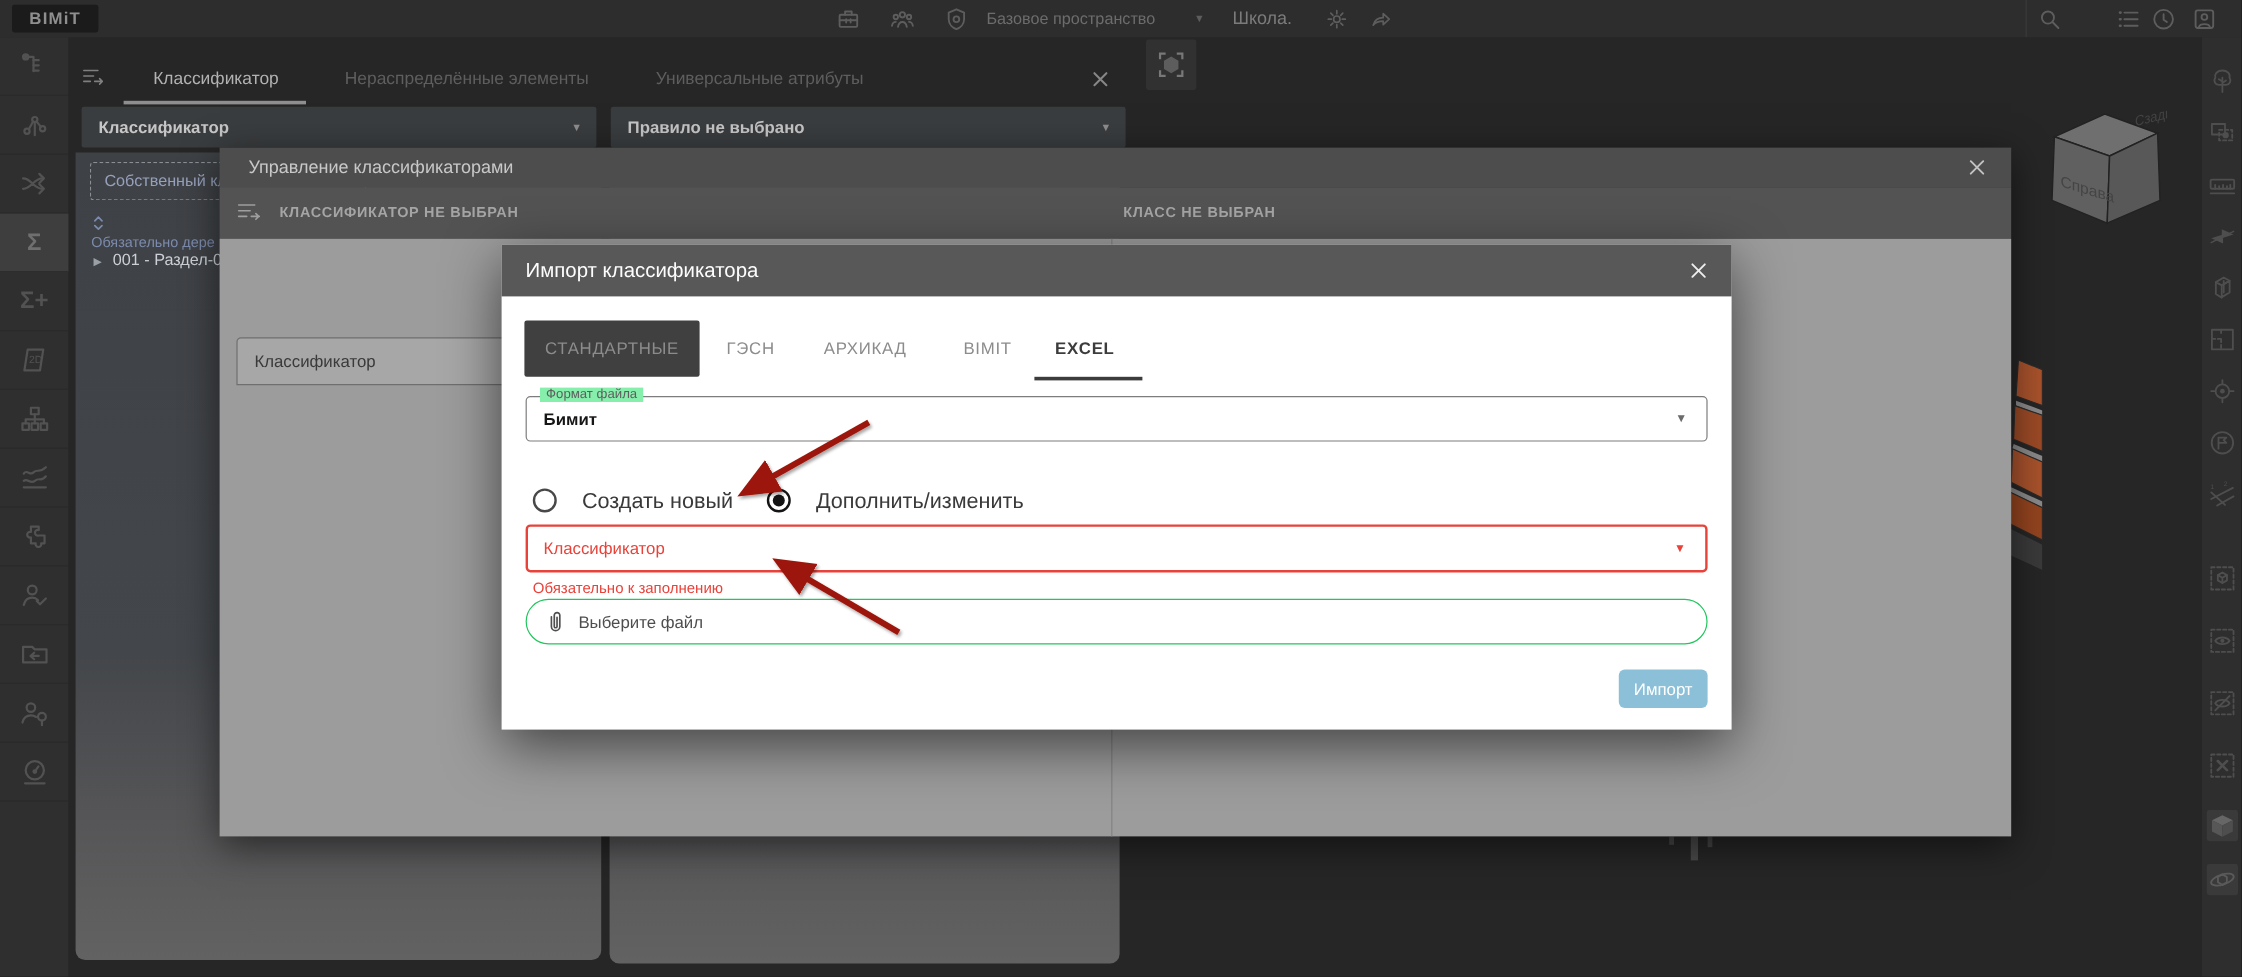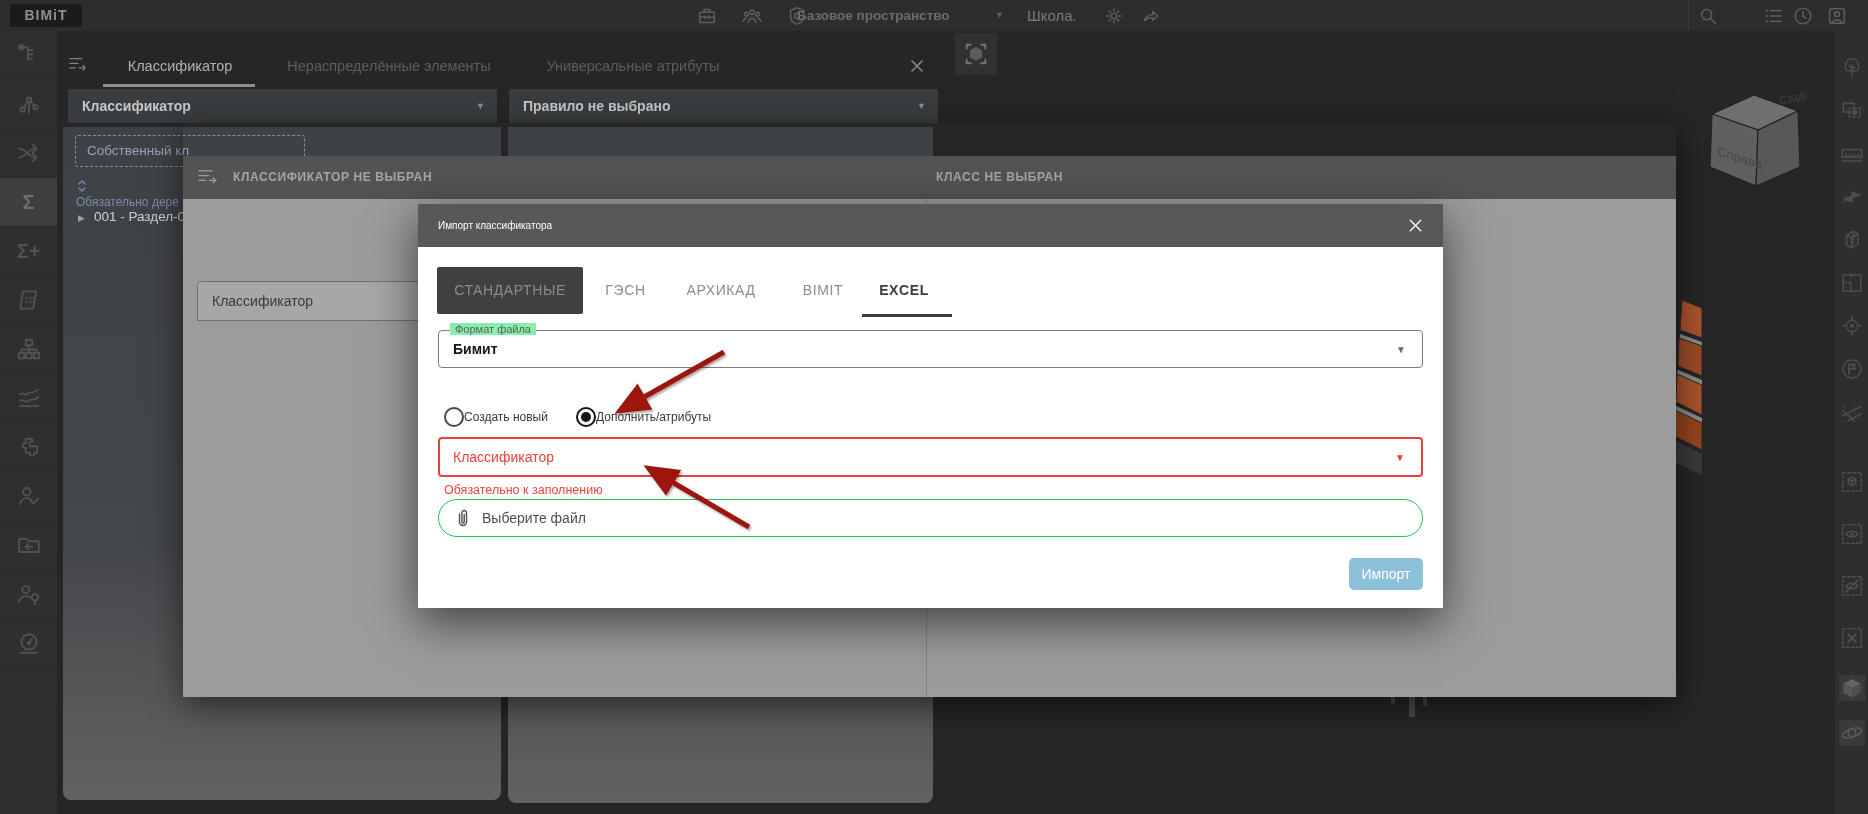--- a/index.html
+++ b/index.html
@@ -6,21 +6,21 @@
   html,body { background:#1d1d1d; }
   body { font-family:"Liberation Sans", sans-serif; }
   #app { position:relative; width:1868px; height:814px; background:#262626; overflow:hidden;padding-left:16px; }
 
   
   .topbar { position:absolute; left:0; top:0; width:1868px; height:31px; background:#2d2d2d; z-index:5; }
   .logo { position:absolute; left:10px; top:4px; width:72px; height:23px; background:#1b1b1b; color:#8f8f8f;
           font-weight:bold; font-size:14px; letter-spacing:1px; text-align:center; line-height:23px; border-radius:2px; }
   .tb-ic { position:absolute; top:5px; width:22px; height:22px; color:#5d5d5d; cursor:pointer; }
   .tb-ic svg { width:100%; height:100%; }
-  .ws-label { position:absolute; left:797px; top:0; height:31px; line-height:31px; font-size:13.5px; color:#6c6c6c; cursor:pointer;font-weight:bold; }
+  .ws-label { position:absolute; left:822px; top:0; height:31px; line-height:31px; font-size:13.5px; color:#6c6c6c; cursor:pointer; }
   .ws-caret { position:absolute; left:995px; top:0; height:31px; line-height:31px; font-size:9px; color:#5d5d5d; cursor:pointer; }
   .proj-label { position:absolute; left:1027px; top:0; height:31px; line-height:31px; font-size:15px; color:#7b7b7b; }
   .tb-divider { position:absolute; left:1688px; top:0; width:1px; height:31px; background:#3a3a3a; }
 
   
   .sidebar-left { position:absolute; left:0; top:31px; width:57px; height:783px; background:#2f2f2f; z-index:4; }
   .lsb-btn { position:relative; width:57px; height:49px; display:flex; align-items:center; justify-content:center;
              color:#525252; cursor:pointer; border-bottom:1px solid #2a2a2a; }
   .lsb-btn.active { background:#3e3e3e; color:#6f6f6f; }
   .lsb-btn svg { width:26px; height:26px; }
@@ -67,38 +67,38 @@
   .mgr-body { position:absolute; left:0; top:76px; right:0; bottom:0; background:#9c9c9c; }
   .mgr-divider { position:absolute; left:743px; top:76px; width:1px; bottom:0; background:#838383; }
   .mgr-combo { position:absolute; left:14px; top:82px; width:262px; height:40px; background:#a7a7a7;
                border:1px solid #6f6f6f; border-radius:4px 4px 0 0; cursor:pointer; }
   .mgr-combo span { position:absolute; left:14px; top:0; height:38px; line-height:38px; font-size:14px; color:#3a3a3a; }
 
   
   .import-modal { position:absolute; left:418px; top:204px; width:1025px; height:404px; z-index:20;
                   background:#ffffff; box-shadow:0 14px 45px rgba(0,0,0,.6); }
   .imp-header { position:absolute; left:0; top:0; right:0; height:43px; background:#585858; }
-  .imp-title { position:absolute; left:20px; top:0; height:43px; line-height:43px; font-size:10px; color:#fdfdfd; }
+  .imp-title { position:absolute; left:20px; top:0; height:43px; line-height:43px; font-size:17px; color:#fdfdfd; }
   .imp-close { position:absolute; right:19px; top:13px; width:17px; height:17px; color:#ededed; cursor:pointer; }
   .imp-tab { position:absolute; top:63px; height:47px; line-height:47px; text-align:center; font-size:14px;
              letter-spacing:.6px; color:#8c8c8c; cursor:pointer; white-space:nowrap; }
   .imp-tab.first { background:#404040; border-radius:2px; }
   .imp-tab.active { color:#3c3c3c; font-weight:bold; }
   .imp-tab-underline { position:absolute; left:444px; top:110px; width:90px; height:3px; background:#3c3c3c; }
   .fld-outline { position:absolute; left:20px; width:985px; border-radius:4px; cursor:pointer; }
   .format-field { top:126px; height:38px; border:1px solid #7d7d7d; }
   .format-field .notch { position:absolute; left:11px; top:-8px; background:#86efac; padding:0 5px; font-size:11px; color:#5e5e5e; }
   .format-field .val { position:absolute; left:14px; top:0; height:36px; line-height:36px; font-size:14px; color:#161616; font-weight:bold; }
   .fld-caret { position:absolute; right:16px; top:0; height:100%; display:flex; align-items:center; font-size:10px; color:#6b6b6b; }
   .radio-row { position:absolute; left:26px; top:200px; height:26px; display:flex; align-items:center; }
   .radio-outer { width:20px; height:20px; border-radius:50%; border:2px solid #484848; display:flex; align-items:center;
                  justify-content:center; cursor:pointer; background:#fff; }
   .radio-outer.checked { border-color:#141414; }
   .radio-dot { width:10px; height:10px; border-radius:50%; background:#141414; }
-  .radio-label { font-size:12px; color:#3a3a3a; margin-left:0; cursor:pointer; }
+  .radio-label { font-size:18px; color:#3a3a3a; margin-left:21px; cursor:pointer; }
   .classifier-field { top:233px; height:40px; border:2px solid #e8433a; }
   .classifier-field .val { position:absolute; left:13px; top:0; height:36px; line-height:36px; font-size:14px; color:#e8433a; }
   .classifier-field .fld-caret { color:#e8433a; }
   .field-error { position:absolute; left:26px; top:279px; font-size:12.5px; color:#e8433a; }
   .file-field { top:295px; height:38px; border:1px solid #22c55e; border-radius:19px; }
   .file-field .lbl { position:absolute; left:43px; top:0; height:36px; line-height:36px; font-size:14px; color:#4e4e4e; }
   .file-field svg { position:absolute; left:16px; top:8px; width:16px; height:20px; color:#4e4e4e; }
   .import-btn { position:absolute; right:20px; top:354px; width:74px; height:32px; background:#8cc0d9; border:none;
                 border-radius:5px; color:#ffffff; font-size:14px; font-family:"Liberation Sans",sans-serif; cursor:pointer; }
 
@@ -346,20 +346,28 @@
 
   <div class="drips">
     <svg viewBox="0 0 50 26" width="50" height="26">
       <rect x="8" y="0" width="4" height="7" fill="#474747"></rect>
       <rect x="26" y="0" width="6" height="20" fill="#4a4a4a"></rect>
       <rect x="40" y="0" width="4" height="9" fill="#454545"></rect>
     </svg>
   </div>
 
   <div class="manager-dialog">
+    <div class="mgr-header">
+      <span class="mgr-title">Управление классификаторами</span>
+      <span class="mgr-close">
+        <svg viewBox="0 0 18 18" class="stk">
+            <path d="M3.5 3.5l11 11M14.5 3.5l-11 11"></path>
+          </svg>
+      </span>
+    </div>
     <div class="mgr-toolbar">
       <span class="ic">
         <svg viewBox="0 0 22 20" class="stk2">
             <path d="M2 4h14M2 9h10M2 14h7"></path>
             <path d="M13 14h7M17 11.5L19.5 14 17 16.5"></path>
           </svg>
       </span>
       <span class="mgr-colhead" style="left:50px">КЛАССИФИКАТОР НЕ ВЫБРАН</span>
       <span class="mgr-colhead" style="left:753px">КЛАСС НЕ ВЫБРАН</span>
     </div>
@@ -394,21 +402,21 @@
       <span class="fld-caret">▼</span>
     </div>
 
     <div class="radio-row">
       <span class="radio-outer"></span>
       <span class="radio-label">Создать новый</span>
       <span style="width:28px"></span>
       <span class="radio-outer checked">
           <span class="radio-dot"></span>
         </span>
-      <span class="radio-label">Дополнить/атрибуты</span>
+      <span class="radio-label">Дополнить/изменить</span>
     </div>
 
     <div class="fld-outline classifier-field">
       <span class="val">Классификатор</span>
       <span class="fld-caret">▼</span>
     </div>
     <div class="field-error">Обязательно к заполнению</div>
 
     <div class="fld-outline file-field">
       <svg viewBox="0 0 16 20" class="stk2">

